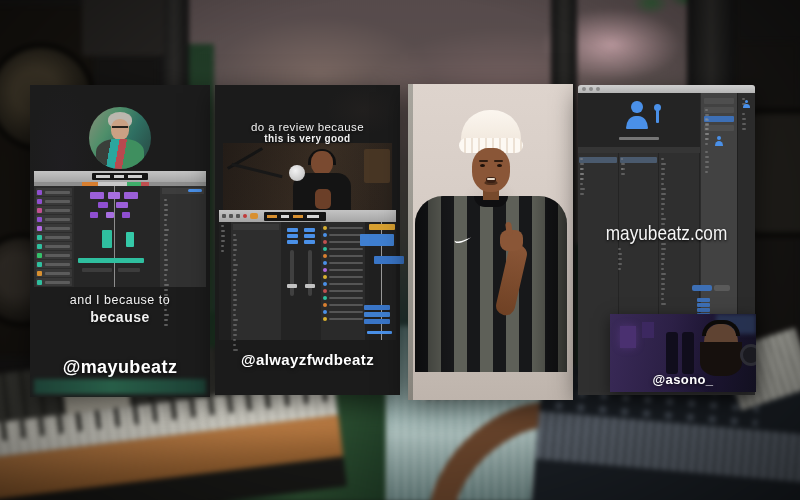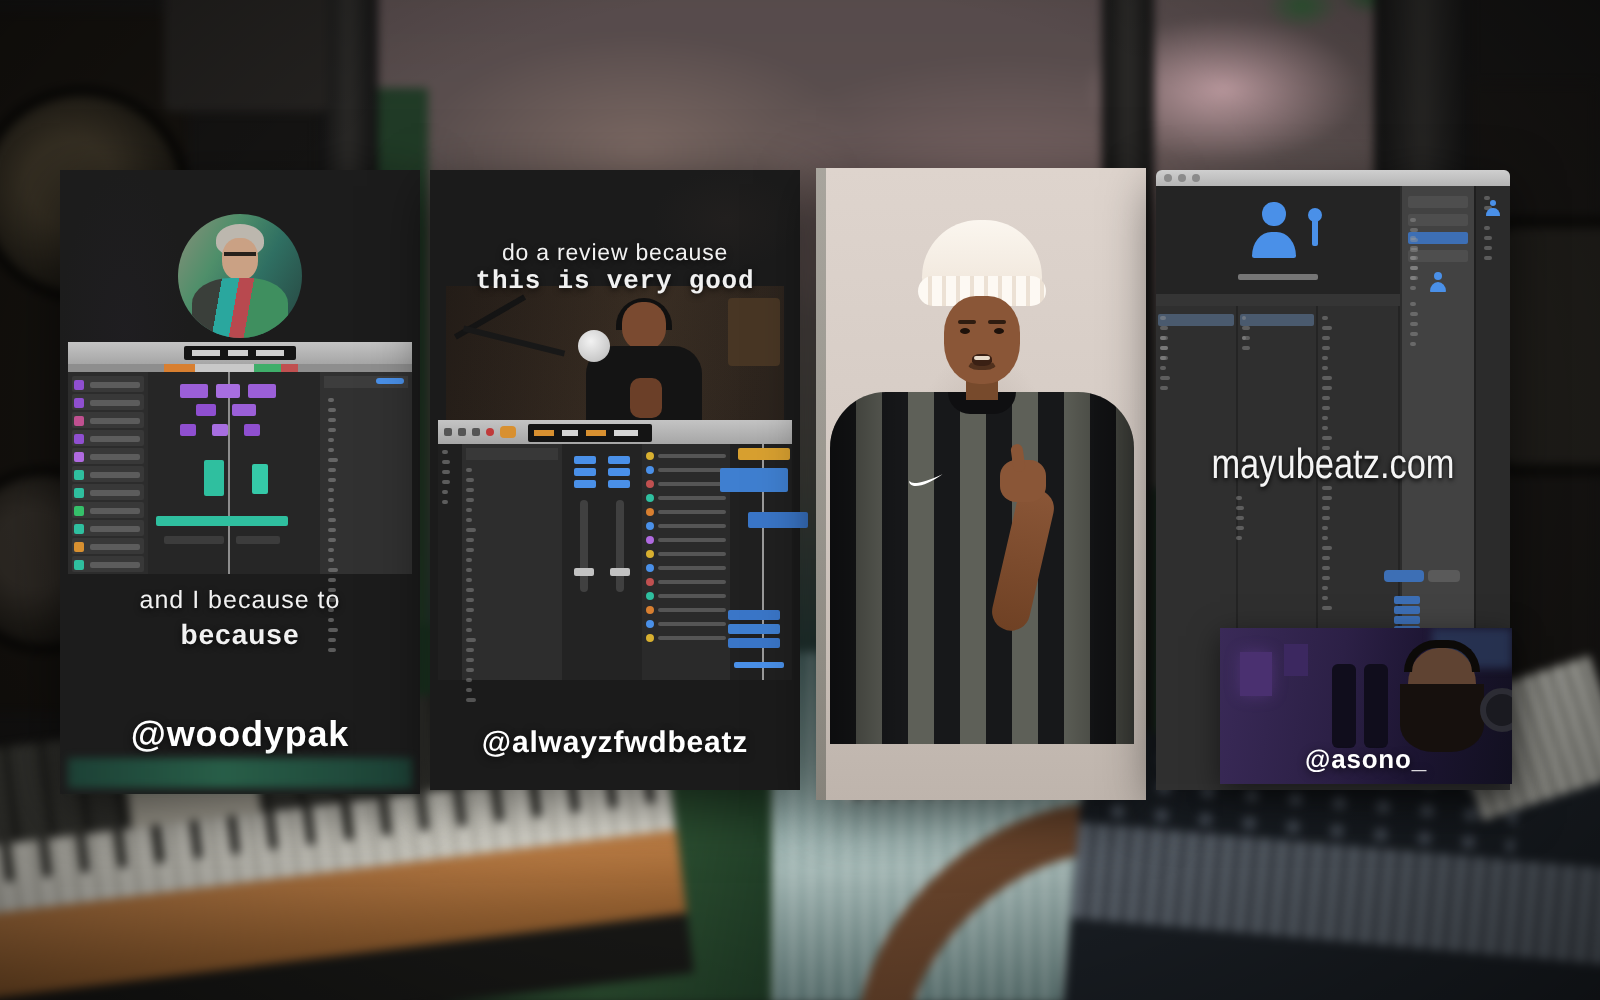--- a/index.html
+++ b/index.html
@@ -215,22 +215,22 @@
   #p4 .thumb .handle{top:58px;font-size:13px;}
   #p4 .bottomstrip{left:0;top:307px;width:100%;height:3px;background:#303030;}
 
   
   #p1 .cap1{top:208px;font-size:12.5px;letter-spacing:.5px;}
   #p1 .cap2{top:224px;font-size:14px;font-weight:bold;letter-spacing:.5px;}
   #p1 .handle{top:272px;font-size:18px;}
   #p1 .greenband{left:4px;top:294px;width:172px;height:15px;filter:blur(2px);opacity:.85;
     background:linear-gradient(90deg,#1d473a,#2a6a50 45%,#1d473a);}
   #p2 .cap1{position:static;display:block;font-size:11.5px;letter-spacing:.4px;}
-  #p2 .cap2{position:static;display:block;font-size:13px;font-weight:bold;letter-spacing:.4px;font-family:Liberation Mono, monospace;}
-  #p2 .handle{top:278px;font-size:15px;}
+  #p2 .cap2{position:static;display:block;font-size:10px;font-weight:bold;letter-spacing:.4px;}
+  #p2 .handle{top:266px;font-size:15px;}
 </style>
 </head>
 <body>
 
 <div id="canvas">
 
   <div id="bg">
     <div class="vista"></div>
     <div class="palm"></div>
     <div class="spire"></div>
@@ -336,21 +336,21 @@
               <i class="srow" style="width: 54%;"></i>
               <i class="srow" style="width: 91%;"></i>
               <i class="srow" style="width: 83%;"></i>
               <i class="srow" style="width: 75%;"></i>
             </span>
         </div>
       </div>
     </div>
     <div class="caption cap1">and I because to</div>
     <div class="caption cap2">because</div>
-    <div class="handle">@woodypak</div>
+    <div class="handle">@mayubeatz</div>
     <div class="greenband"></div>
   </div>
 
   <div id="p2" class="panel">
     <div class="captionwrap">
       <span class="caption cap1">do a review because</span>
       <span class="caption cap2">this is very good</span>
     </div>
     <div class="video">
       <div class="shelf"></div>

